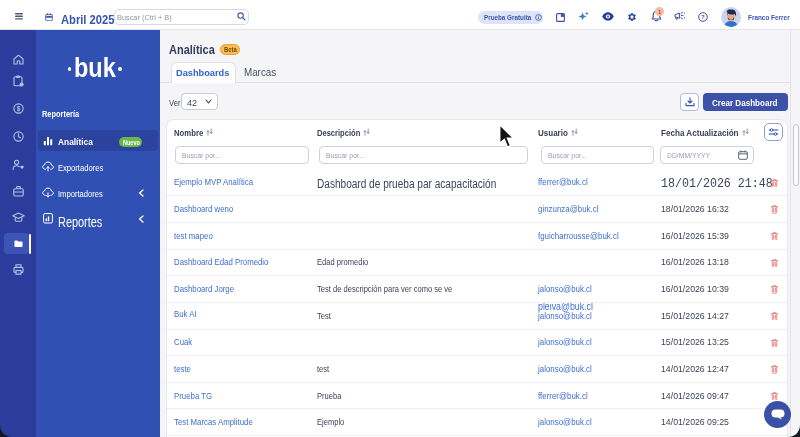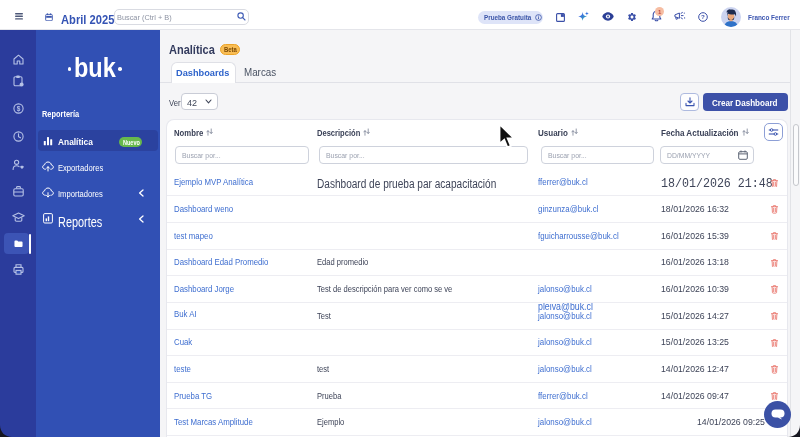--- a/index.html
+++ b/index.html
@@ -375,21 +375,21 @@
       <div class="abs dark" style="left:661px;top:390.6px;font-size:9px;"><span class="tx" style="transform:scaleX(0.97)">14/01/2026 09:47</span></div>
       <div class="abs" style="left:770.5px;top:391.8px;">
         <svg width="7" height="8.5" viewBox="0 0 9 11">
           <path d="M0.5 2.2 L8.5 2.2 M3 2 L3 1 C3 0.6 3.3 0.5 3.6 0.5 L5.4 0.5 C5.7 0.5 6 0.6 6 1 L6 2 M1.4 2.4 L1.8 9.6 C1.8 10.1 2.2 10.5 2.7 10.5 L6.3 10.5 C6.8 10.5 7.2 10.1 7.2 9.6 L7.6 2.4 M3.4 4.2 L3.4 8.6 M5.6 4.2 L5.6 8.6" fill="none" stroke="#e8756c" stroke-width="1.1" stroke-linecap="round"></path>
         </svg>
       </div>
       <div class="abs" style="left:167px;top:435.1px;width:620px;height:1px;background:#ededf2;"></div>
       <div class="abs link" style="left:174px;top:417.3px;font-size:9px;"><span class="tx" style="transform:scaleX(0.87)">Test Marcas Amplitude</span></div>
       <div class="abs dark" style="left:317px;top:417.3px;font-size:9px;"><span class="tx" style="transform:scaleX(0.84)">Ejemplo</span></div>
       <div class="abs link" style="left:538px;top:417.3px;font-size:9px;"><span class="tx" style="transform:scaleX(0.88)">jalonso@buk.cl</span></div>
-      <div class="abs dark" style="left:661px;top:417.3px;font-size:9px;margin-left:36px;"><span class="tx" style="transform:scaleX(0.97)">14/01/2026 09:25</span></div>
+      <div class="abs dark" style="left:661px;top:417.3px;font-size:9px;"><span class="tx" style="transform:scaleX(0.97)">14/01/2026 09:25</span></div>
       <div class="abs" style="left:770.5px;top:418.5px;">
         <svg width="7" height="8.5" viewBox="0 0 9 11">
           <path d="M0.5 2.2 L8.5 2.2 M3 2 L3 1 C3 0.6 3.3 0.5 3.6 0.5 L5.4 0.5 C5.7 0.5 6 0.6 6 1 L6 2 M1.4 2.4 L1.8 9.6 C1.8 10.1 2.2 10.5 2.7 10.5 L6.3 10.5 C6.8 10.5 7.2 10.1 7.2 9.6 L7.6 2.4 M3.4 4.2 L3.4 8.6 M5.6 4.2 L5.6 8.6" fill="none" stroke="#e8756c" stroke-width="1.1" stroke-linecap="round"></path>
         </svg>
       </div>
     </div>
 
   
   <svg class="abs" style="left:497px;top:123px;z-index:60" width="20" height="28" viewBox="0 0 18 26">
     <path d="M2 1 L2 19.5 L6.4 15.6 L9.3 22.6 L12.6 21.2 L9.7 14.4 L15.6 14.2 Z" fill="#111" stroke="#fff" stroke-width="1.8"></path>

